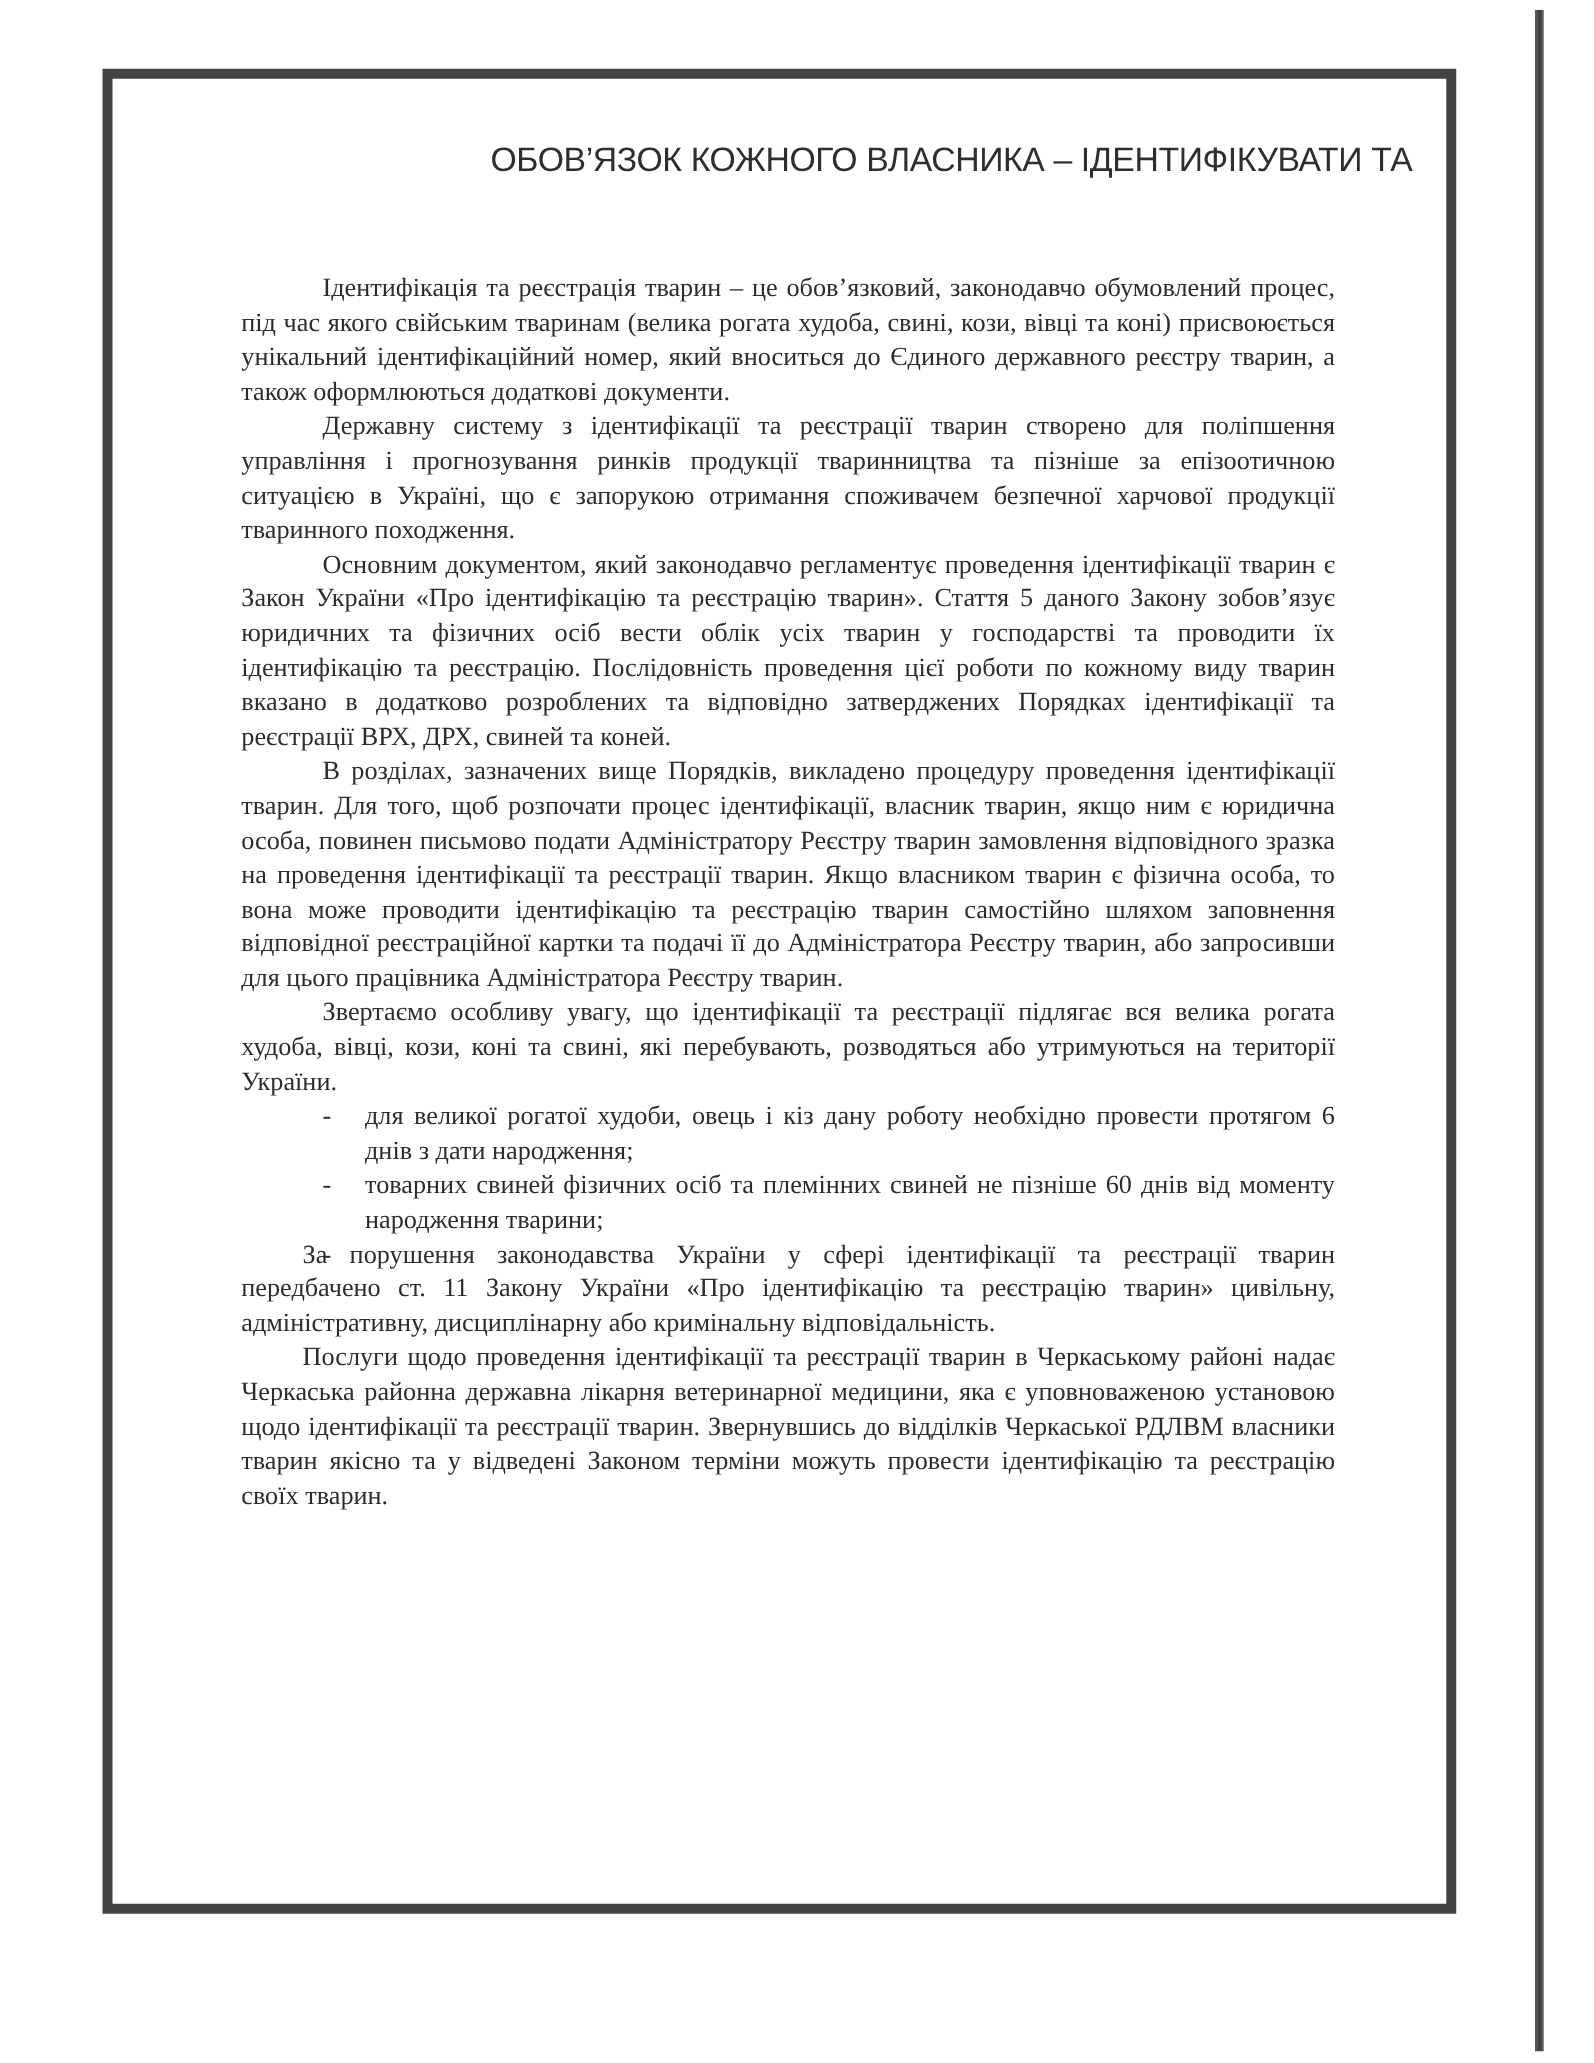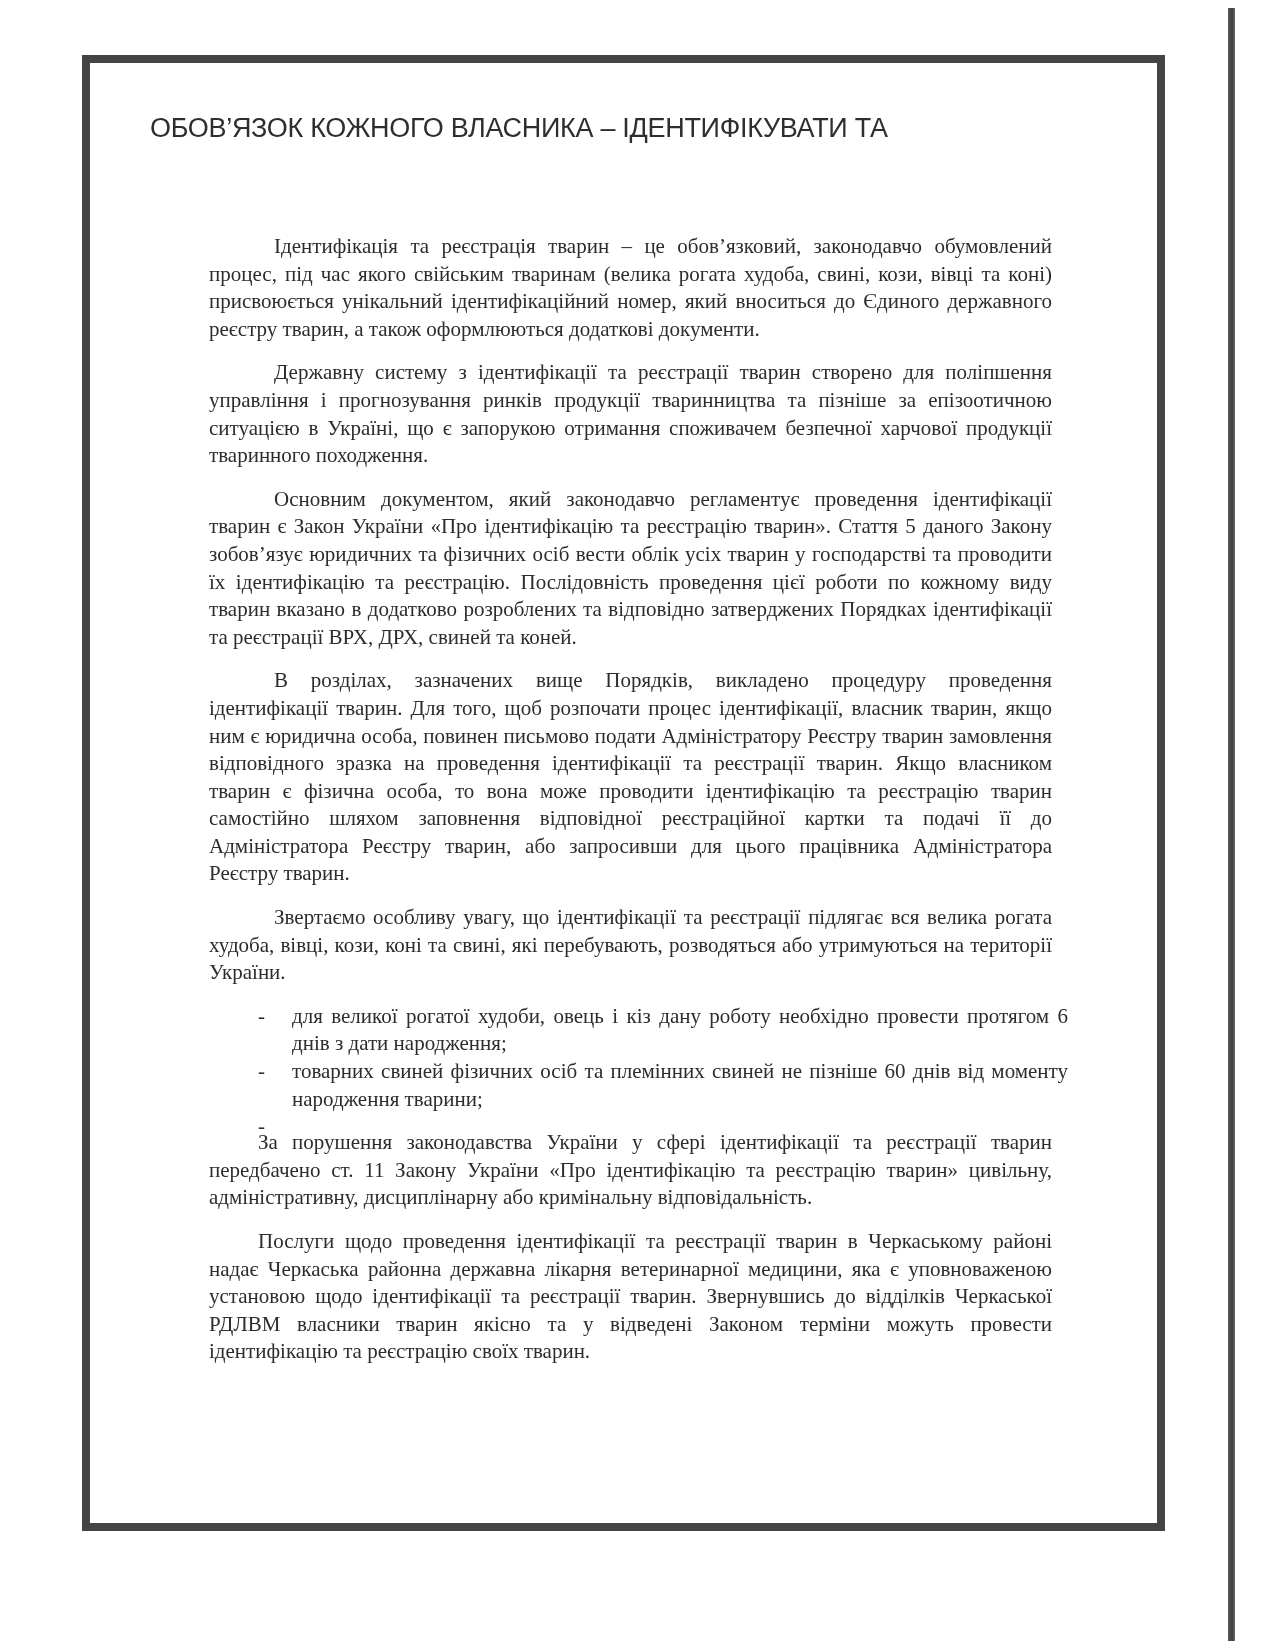--- a/index.html
+++ b/index.html
@@ -30,42 +30,42 @@
     top: 8px;
     width: 7px;
     height: 1633px;
     background: linear-gradient(to right, #5a5a5a, #3e3e3e 60%, #6a6a6a);
   }
   .title {
     position: absolute;
     left: 150px;
     width: 980px;
     top: 112px;
-    text-align: left;
+    text-align: right;
     font-family: "Liberation Sans", sans-serif;
     font-size: 27px;
     line-height: 32px;
     color: #2e2e2e;
     letter-spacing: -0.3px;
     margin: 0;
     font-weight: normal;
   }
   .title span { display: block; }
   .body-text {
     position: absolute;
     left: 193px;
     top: 217px;
     width: 875px;
     font-size: 21px;
     line-height: 27.6px;
     text-align: justify;
     color: #2c2c2c;
   }
   .body-text p {
-    margin: 16px;
+    margin: 0;
     text-indent: 65px;
   }
   .body-text p.indent-small {
     text-indent: 49px;
   }
   .body-text ul {
     list-style: none;
     margin: 0;
     padding: 0 0 0 99px;
   }

